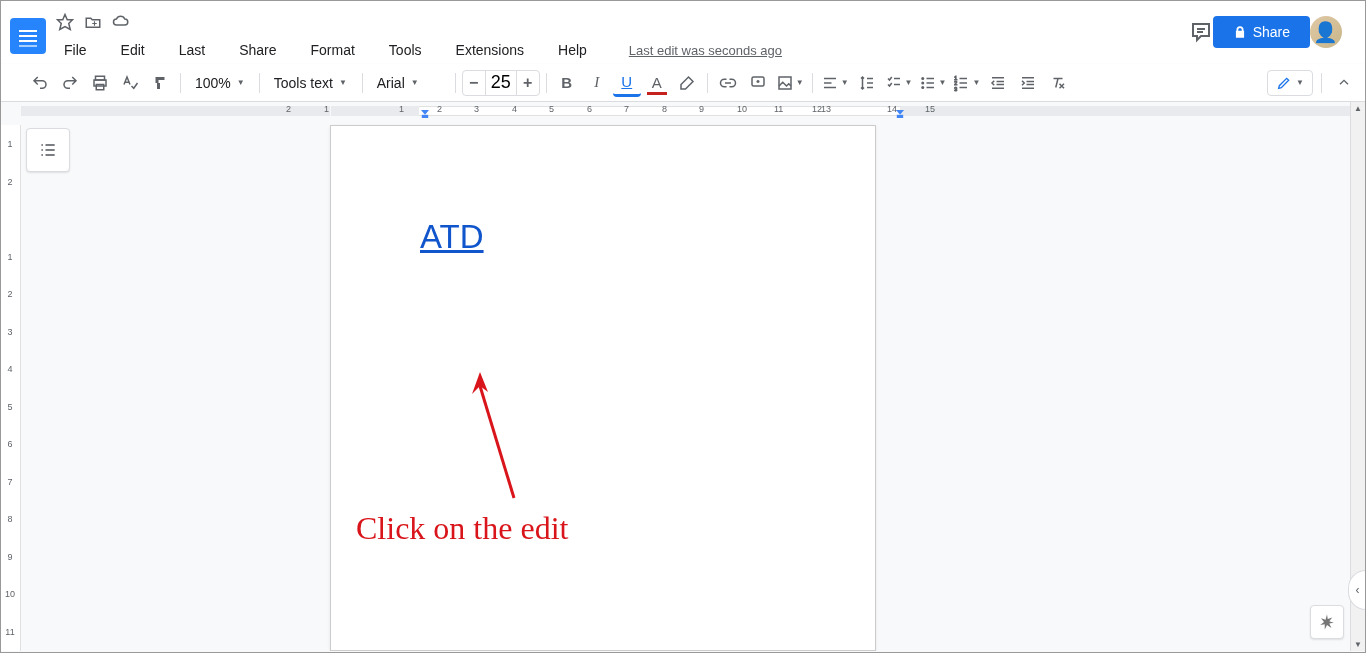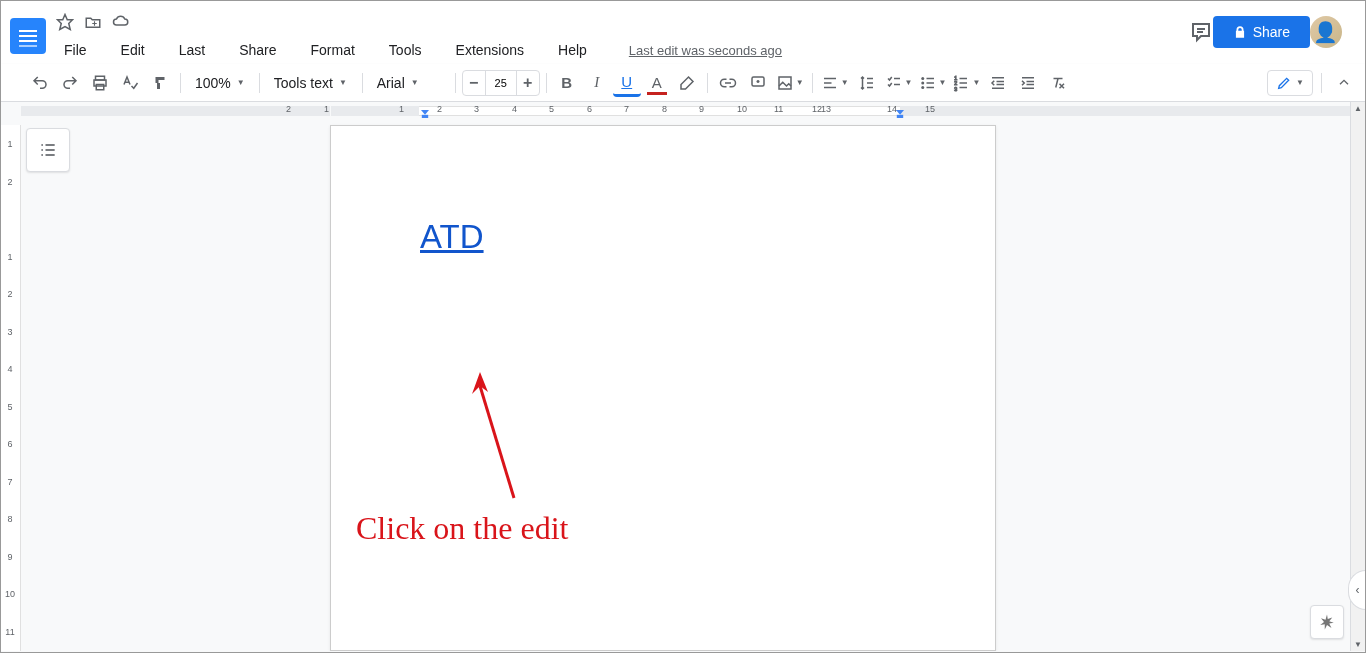--- a/index.html
+++ b/index.html
@@ -30,21 +30,21 @@
     
     
     .toolbar { background: #fff; border-bottom: 1px solid #dadce0; box-shadow: 0 1px 3px rgba(0,0,0,0.05); display: flex; align-items: center; padding: 4px 8px 4px 26px; height: 38px; gap: 2px; }
     .tb-btn { min-width: 28px; height: 28px; display: flex; align-items: center; justify-content: center; color: #5f6368; cursor: pointer; border-radius: 4px; padding: 0 2px; }
     .tb-sep { width: 1px; height: 20px; background: #dadce0; margin: 0 4px; }
     .tb-select { display: flex; align-items: center; gap: 6px; padding: 0 8px; height: 28px; cursor: pointer; color: #202124; font-size: 14px; border-radius: 4px; }
     .tb-dropdown-arrow { font-size: 8px; color: #5f6368; }
     
     .font-size-control { display: flex; align-items: center; border: 1px solid #dadce0; border-radius: 4px; }
     .font-size-btn { width: 22px; height: 24px; display: flex; align-items: center; justify-content: center; cursor: pointer; color: #5f6368; font-size: 16px; font-weight: bold; }
-    .font-size-input { width: 32px; text-align: center; border: none; border-left: 1px solid #dadce0; border-right: 1px solid #dadce0; height: 24px; font-size: 11px; outline: none; }
+    .font-size-input { width: 32px; text-align: center; border: none; border-left: 1px solid #dadce0; border-right: 1px solid #dadce0; height: 24px; font-size: 18px; outline: none; }
     
     .tb-underline-active { border-bottom: 3px solid #1a73e8; }
     .tb-text-color { position: relative; }
     .tb-text-color::after { content: ''; position: absolute; bottom: 2px; left: 4px; right: 4px; height: 3px; background: #c5221f; }
     
     .toolbar-right { margin-left: auto; display: flex; align-items: center; gap: 4px; }
     .editing-btn { display: flex; align-items: center; gap: 4px; padding: 4px 8px; border: 1px solid #dadce0; border-radius: 4px; background: #fff; color: #1a73e8; cursor: pointer; }
     
     
     .canvas-container { position: relative; height: 549px; background: #f8f9fa; overflow: hidden; }
@@ -61,21 +61,21 @@
     .ruler-indent-left { left: 420px; }
     .ruler-indent-right { left: 895px; }
     
     .margin-bar { position: absolute; top: 4px; height: 10px; background: #e8eaed; }
     
     .scrollbar-v { position: absolute; right: 0; top: 0; width: 16px; height: 549px; background: #f1f1f1; border-left: 1px solid #dadce0; }
     .scrollbar-v::after { content: '▲'; position: absolute; top: 2px; left: 3px; font-size: 8px; color: #5f6368; }
     .scrollbar-v::before { content: '▼'; position: absolute; bottom: 2px; left: 3px; font-size: 8px; color: #5f6368; }
     
     
-    .page { position: absolute; left: 330px; top: 23px; width: 666px; height: 526px; background: #fff; border: 1px solid #ccc; box-shadow: 0 1px 3px rgba(0,0,0,0.08); }
+    .page { position: absolute; left: 330px; top: 23px; width: 546px; height: 526px; background: #fff; border: 1px solid #ccc; box-shadow: 0 1px 3px rgba(0,0,0,0.08); }
     .page-content { padding: 92px 89px 0 89px; }
     .link-text { color: #1155cc; text-decoration: underline; font-size: 33px; font-family: Arial; cursor: pointer; }
     
     
     .annotation-arrow { position: absolute; left: 469px; top: 266px; pointer-events: none; z-index: 100; }
     .annotation-text { position: absolute; left: 356px; top: 408px; font-family: 'Comic Sans MS', cursive; font-size: 32px; color: #d9141a; font-weight: 500; z-index: 100; pointer-events: none; }
     
     
     .explore-btn { position: absolute; right: 22px; bottom: 12px; width: 34px; height: 34px; background: #fff; border: 1px solid #dadce0; border-radius: 4px; display: flex; align-items: center; justify-content: center; color: #767676; cursor: pointer; box-shadow: 0 1px 2px rgba(0,0,0,0.1); }
     

